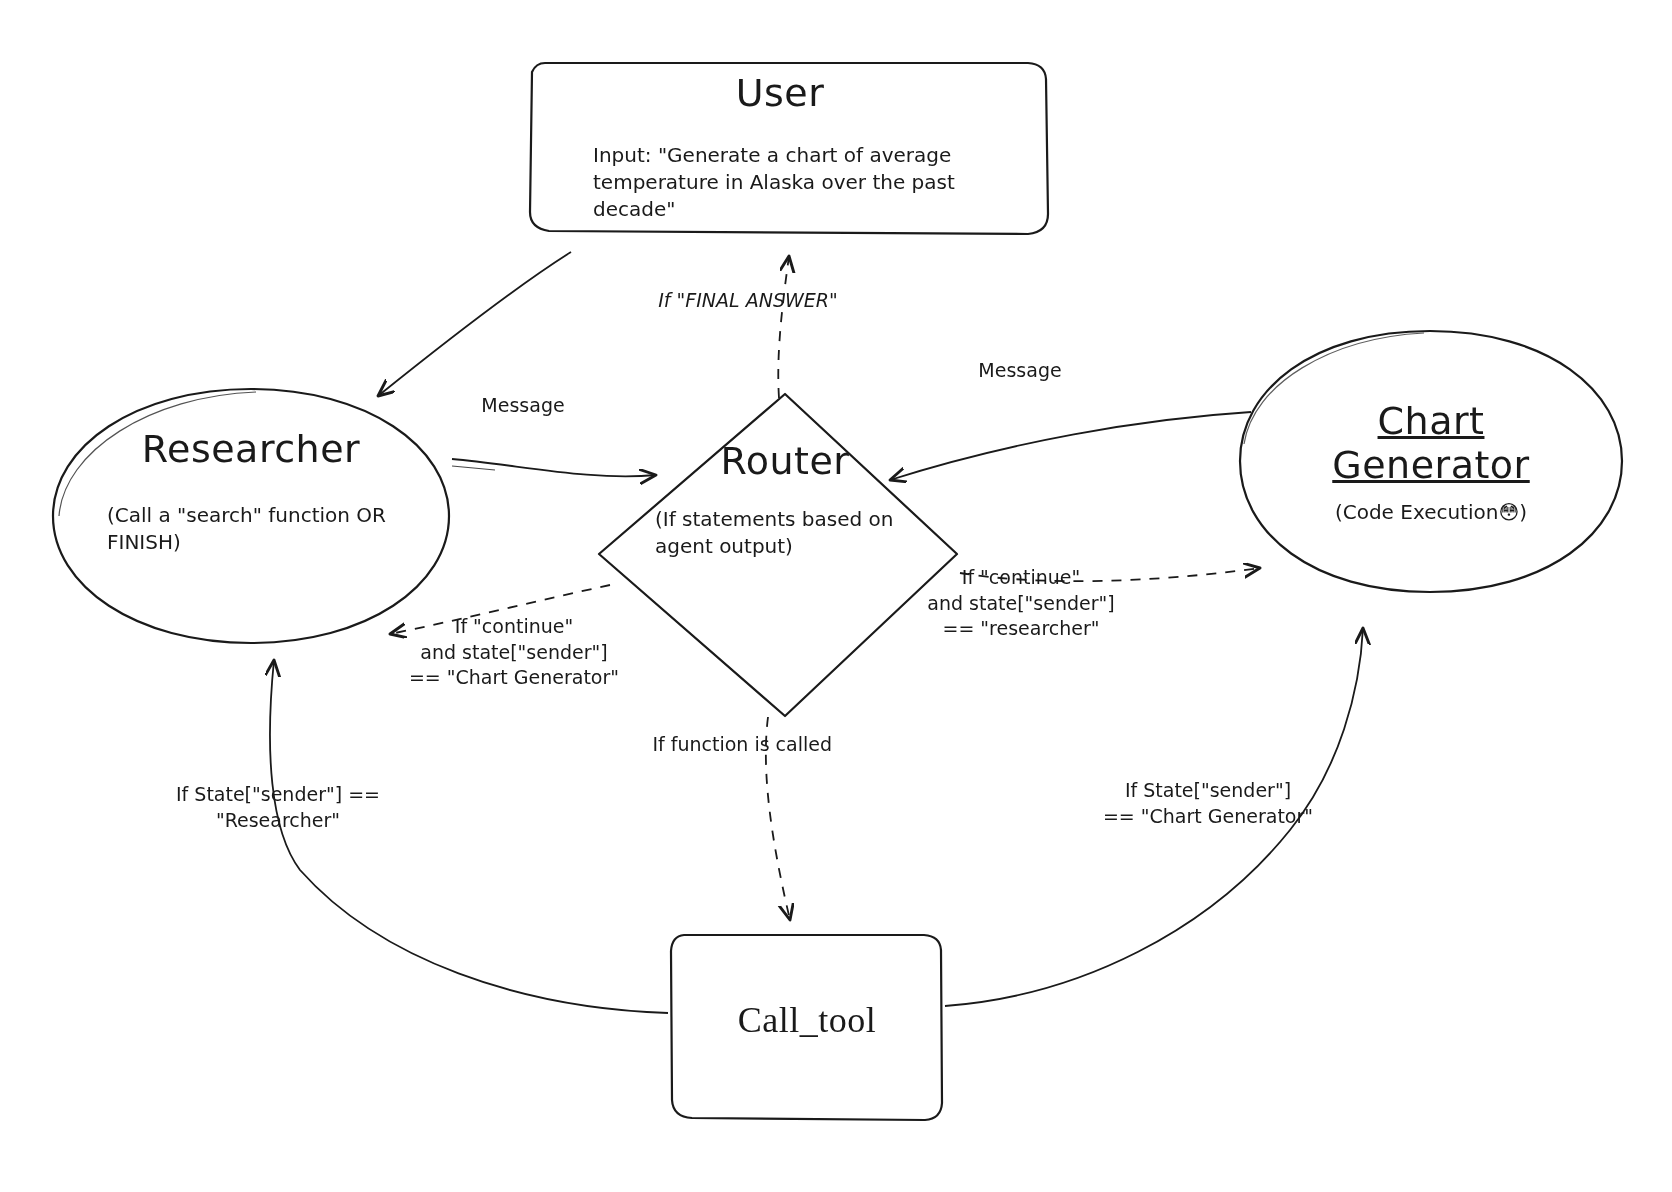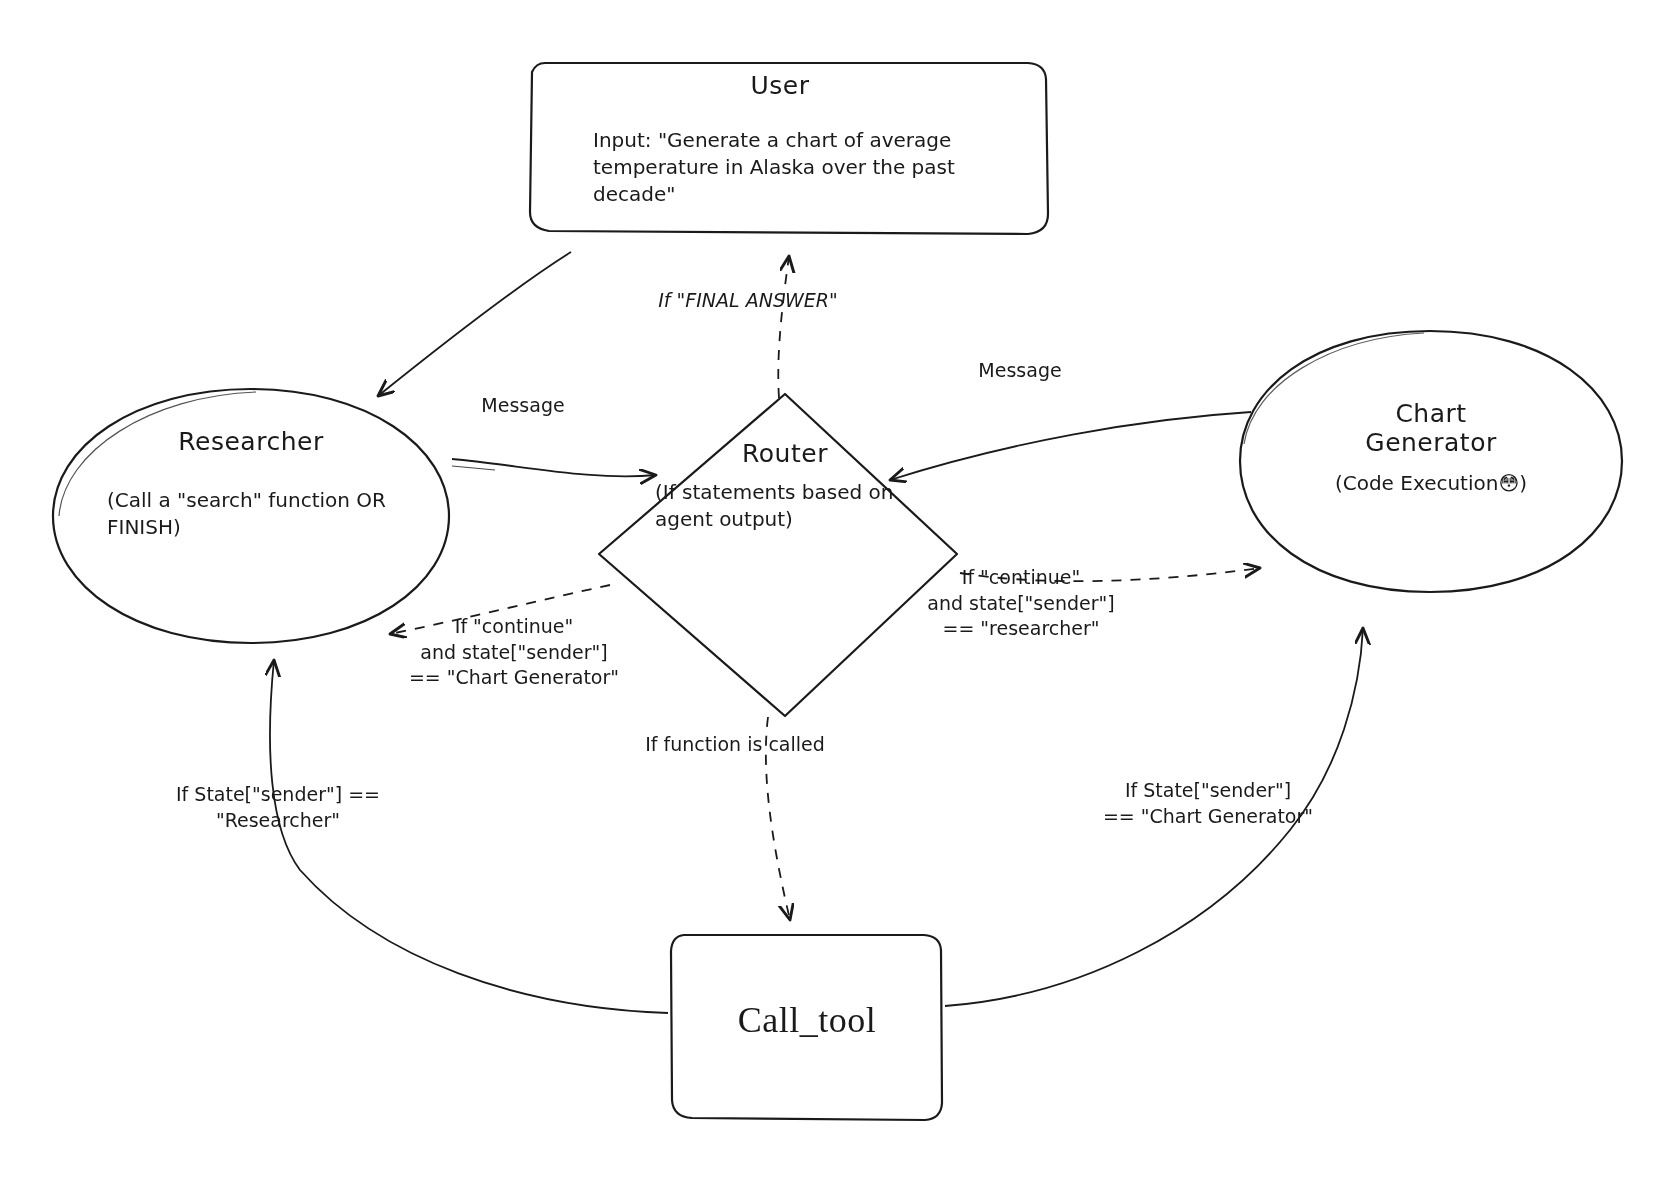--- a/index.html
+++ b/index.html
@@ -22,21 +22,21 @@
     top: 0;
     width: 1672px;
     height: 1192px;
   }
   .node-text {
     position: absolute;
     text-align: center;
     pointer-events: none;
   }
   .node-title {
-    font-size: 25px;
+    font-size: 38px;
     line-height: 1.15;
     letter-spacing: 0.5px;
   }
   .node-sub {
     font-size: 20px;
     line-height: 1.35;
     margin-top: 12px;
   }
   .edge-label {
     position: absolute;
@@ -133,27 +133,27 @@
   </div>
 
   <div class="node-text" style="left:51px; top:428px; width:400px;">
     <div class="node-title">Researcher</div>
     <div class="node-sub left-align" style="margin-left:56px; margin-top:30px;">(Call a "search" function
 OR FINISH)</div>
   </div>
 
   <div class="node-text" style="left:645px; top:440px; width:280px;">
     <div class="node-title">Router</div>
-    <div class="node-sub left-align" style="margin-left:10px; margin-top:10px;">(If statements
+    <div class="node-sub left-align" style="margin-left:10px; margin-top:22px;">(If statements
 based on agent
 output)</div>
   </div>
 
   <div class="node-text" style="left:1240px; top:400px; width:382px;">
-    <div class="node-title" style="white-space:pre-line;">Chart
+    <div class="node-title" style="white-space:pre-line;text-decoration:underline;">Chart
 Generator</div>
     <div class="node-sub" style="">(Code Execution😳)</div>
   </div>
 
   <div class="node-text" style="left:672px; top:1000px; width:270px;">
     <div class="node-title" style="font-size:36px;font-family:Liberation Serif, serif;">Call_tool</div>
   </div>
 
 
   <div class="edge-label" style="left:448px; top:393px; width:150px;">Message</div>
@@ -163,21 +163,21 @@
   <div class="edge-label italic" style="left:608px; top:288px; width:280px;">If "FINAL ANSWER"</div>
 
   <div class="edge-label" style="left:384px; top:614px; width:260px;">If "continue"
 and state["sender"]
 == "Chart Generator"</div>
 
   <div class="edge-label" style="left:898px; top:565px; width:246px;">If "continue"
 and state["sender"]
 == "researcher"</div>
 
-  <div class="edge-label" style="left:610px; top:732px; width:250px;">If function is called</div>
+  <div class="edge-label" style="left:582px; top:732px; width:250px;text-align:right;">If function is called</div>
 
   <div class="edge-label" style="left:148px; top:782px; width:260px;">If State["sender"] ==
 "Researcher"</div>
 
   <div class="edge-label" style="left:1078px; top:778px; width:260px;">If State["sender"]
 == "Chart Generator"</div>
 
 </div>
 
 </body></html>

